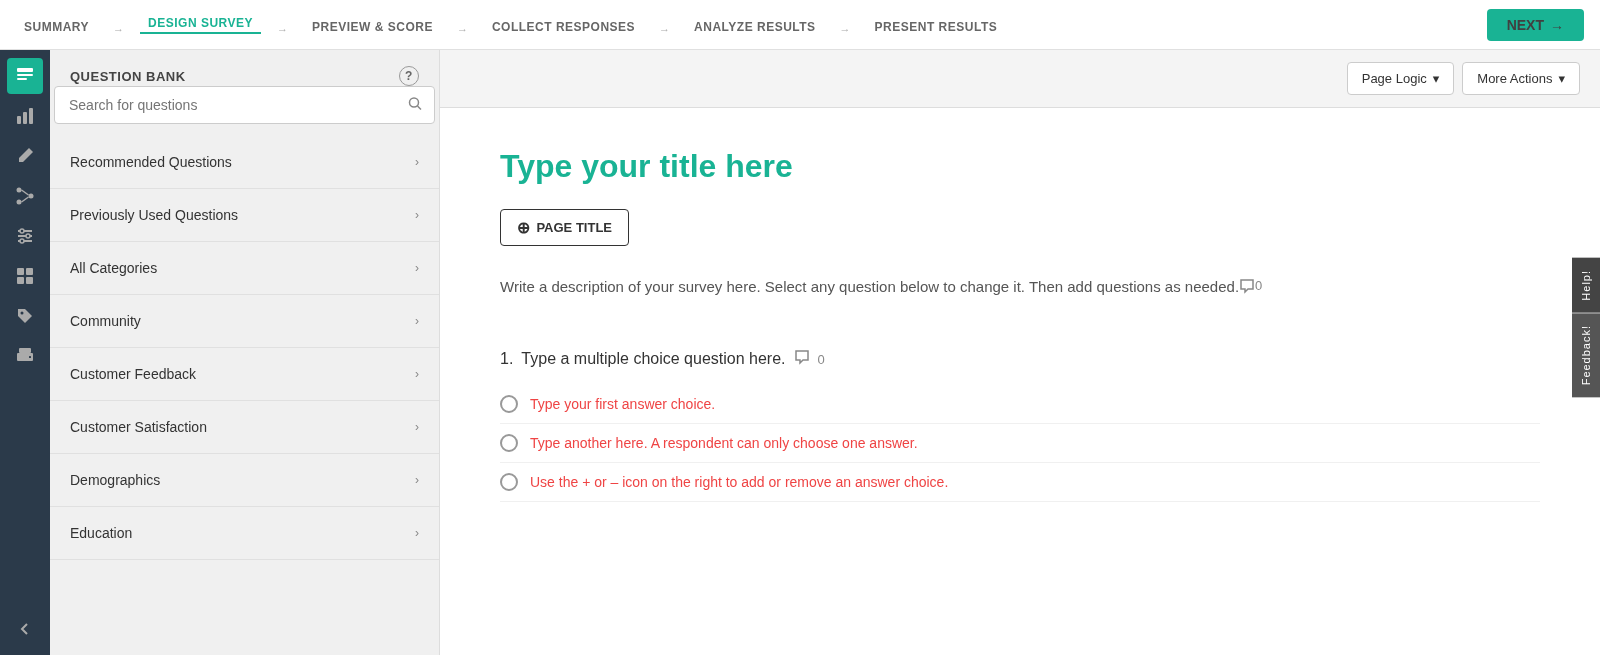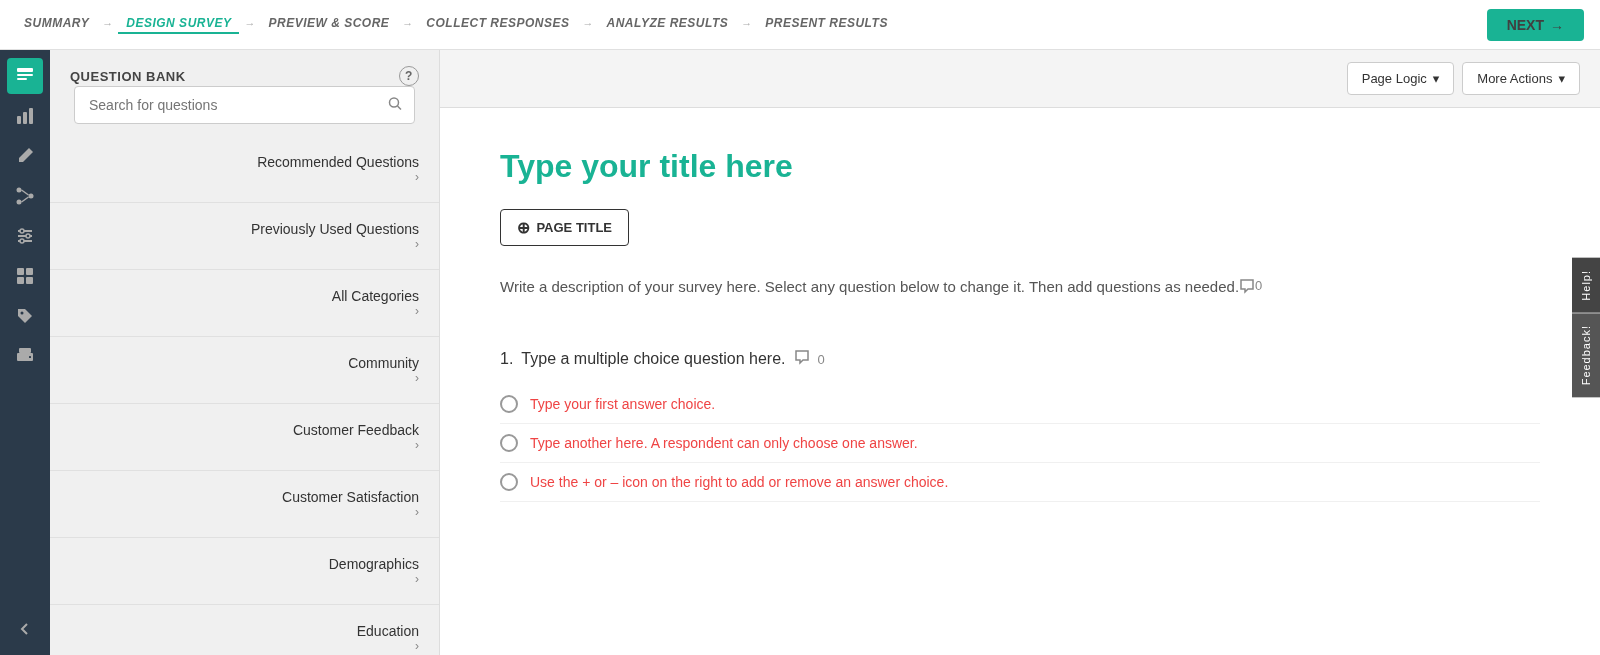--- a/index.html
+++ b/index.html
@@ -4,21 +4,21 @@
   <style>
     * { box-sizing: border-box; margin: 0; padding: 0; }
     body { font-family: -apple-system, BlinkMacSystemFont, 'Segoe UI', sans-serif; font-size: 14px; background: #f4f4f4; overflow: hidden; }
 
     
     .top-nav {
       display: flex; align-items: center; background: #fff;
       border-bottom: 1px solid #e0e0e0; height: 50px; padding: 0 16px;
       position: relative; z-index: 10;
     }
-    .nav-steps { display: flex; align-items: flex-start; flex: 1; gap: 1px; font-style: italic; }
+    .nav-steps { display: flex; align-items: flex-end; flex: 1; gap: 12px; }
     .nav-step {
       display: flex; align-items: center; font-size: 12px; font-weight: 600;
       color: #666; text-transform: uppercase; letter-spacing: 0.5px; cursor: pointer;
       padding: 0 8px; white-space: nowrap;
     }
     .nav-step.active { color: #19b394; border-bottom: 2px solid #19b394; padding-bottom: 2px; }
     .nav-arrow { color: #aaa; margin: 0 4px; font-size: 11px; }
     .next-btn {
       background: #19b394; color: #404040; border: none; border-radius: 4px;
       padding: 8px 20px; font-size: 14px; font-weight: 600; cursor: pointer;
@@ -47,44 +47,44 @@
     .qb-header {
       padding: 16px 20px 0; display: flex; align-items: center; justify-content: space-between;
       font-size: 13px; font-weight: 700; color: #444; text-transform: uppercase; letter-spacing: 0.5px;
     }
     .qb-help {
       width: 20px; height: 20px; border-radius: 50%; border: 1px solid #999;
       display: flex; align-items: center; justify-content: center;
       font-size: 12px; color: #666; cursor: pointer;
     }
     .qb-search {
-      margin: 0 24px 12px; position: relative;
+      margin: 0 4px 12px; position: relative;
     }
     .qb-search input {
       width: 100%; padding: 10px 36px 10px 14px; border: 1px solid #ccc;
       border-radius: 4px; background: #fff; font-size: 14px; color: #666;
       outline: none;
     }
     .qb-search .search-icon {
       position: absolute; right: 12px; top: 50%; transform: translateY(-50%);
       color: #888; font-size: 15px;
     }
 
     
     .qb-list-container {
       flex: 1; overflow-y: auto; position: relative;
     }
     .qb-list-container::-webkit-scrollbar { width: 6px; }
     .qb-list-container::-webkit-scrollbar-track { background: #e8e8e8; }
     .qb-list-container::-webkit-scrollbar-thumb { background: #333; border-radius: 3px; }
 
     .qb-item {
-      display: flex; align-items: flex-end; justify-content: space-between;
+      display: flex; align-items: center; justify-content: space-between;
       padding: 18px 20px; background: #f0f0f0; border-bottom: 1px solid #e0e0e0;
-      cursor: pointer; font-size: 14px; color: #333; flex-direction: column;
+      cursor: pointer; font-size: 14px; color: #333;
     }
     .qb-item .chevron { color: #888; font-size: 12px; }
 
     
     .main-content { flex: 1; display: flex; flex-direction: column; overflow: hidden; }
 
     .content-toolbar {
       background: #f4f4f4; padding: 12px 20px; display: flex; align-items: center;
       justify-content: flex-end; gap: 8px; border-bottom: 1px solid #ddd;
     }

